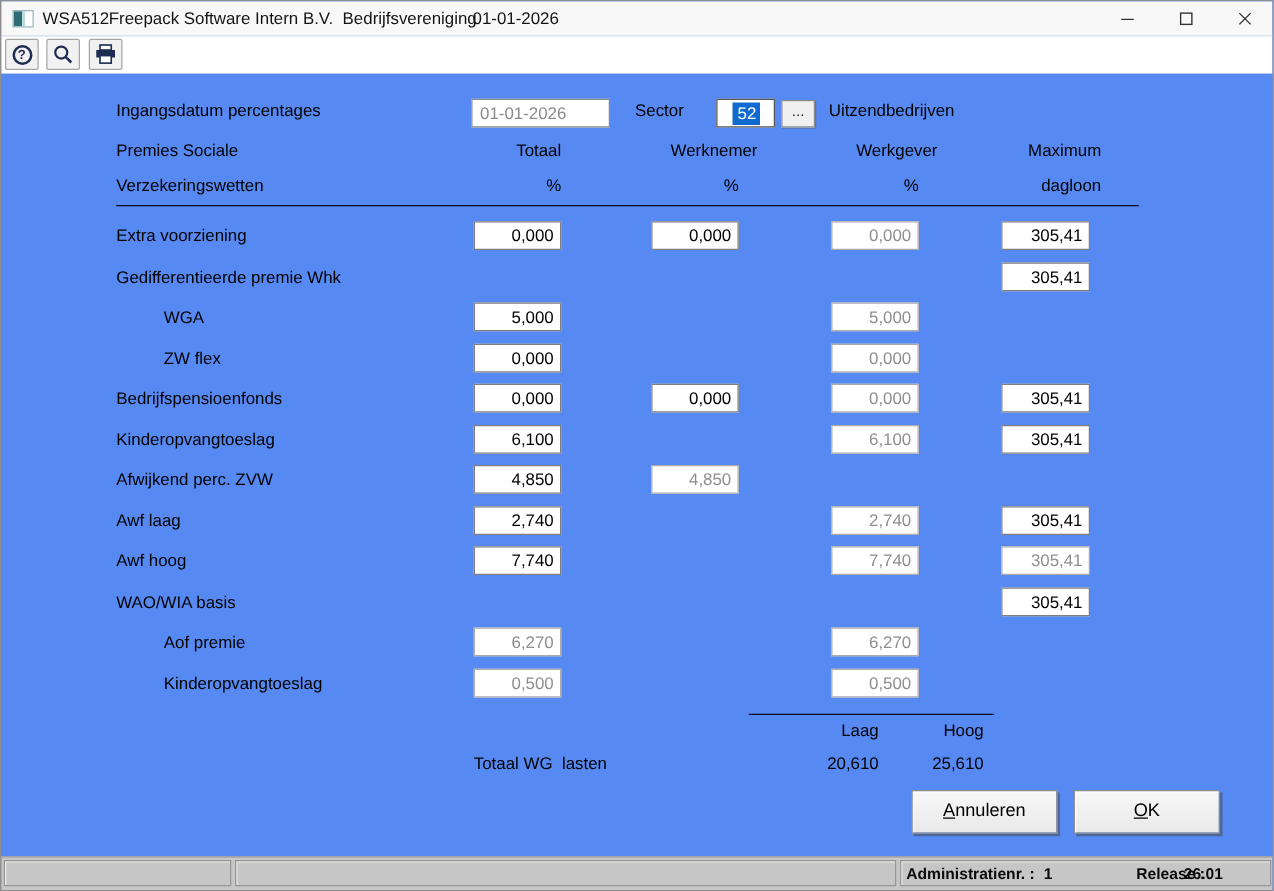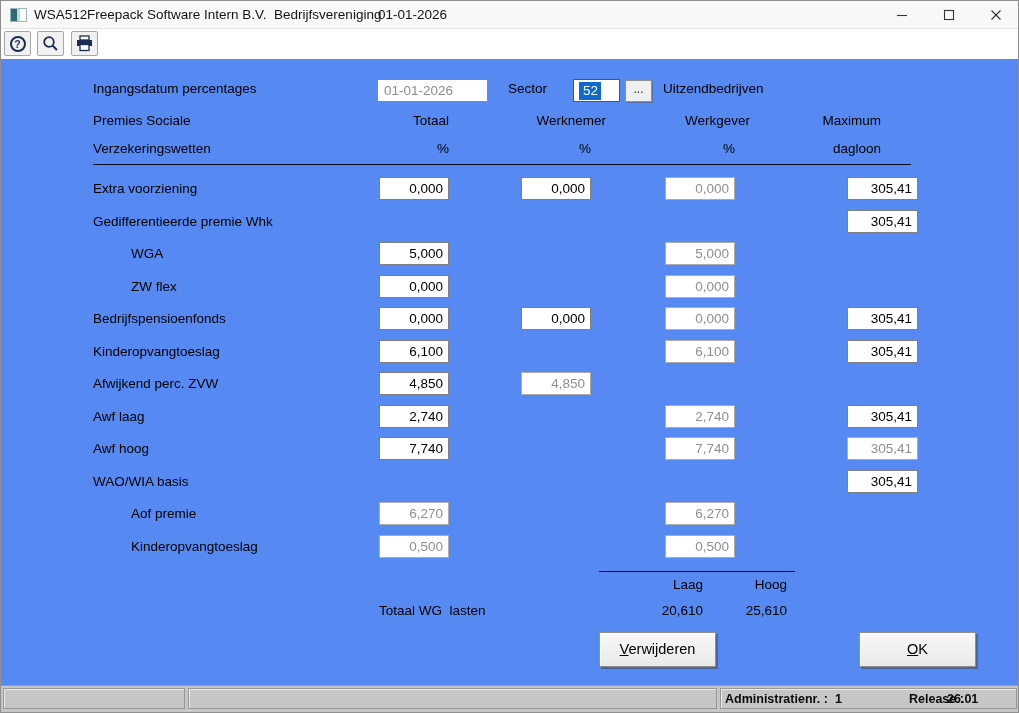--- a/index.html
+++ b/index.html
@@ -23,35 +23,35 @@
   .tool-btn{position:absolute;top:2px;width:27px;height:25px;box-sizing:border-box;background:#f1f1f1;border:1px solid #a6a6a6;border-radius:2px;display:flex;align-items:center;justify-content:center;}
   .tb-help{left:3px;} .tb-search{left:36px;} .tb-print{left:70px;}
   .icon-help{width:16px;height:16px;box-sizing:border-box;border:2px solid #1d2c52;border-radius:50%;display:flex;align-items:center;justify-content:center;font-size:10.5px;font-weight:bold;color:#1d2c52;}
   
   .main{position:absolute;top:58px;left:0;width:100%;height:628px;background:#5689f2;}
   .lbl{position:absolute;font-size:13.5px;color:#000;white-space:pre;}
   .hdr-center{position:absolute;font-size:13.5px;color:#000;text-align:right;}
   .field{position:absolute;box-sizing:border-box;height:23px;background:#fff;border:1px solid #8a8a8a;font-family:inherit;font-size:13.5px;padding:0 4px;color:#000;}
   .date-field{left:376px;top:20px;width:111px;color:#8c8c8c;padding-left:6px;}
   .sector-field{left:572px;top:20px;width:47px;border:1px solid #555;display:flex;align-items:center;}
-  .sector-sel{background:#0f6ad0;color:#fff;font-size:13.5px;padding:1px 3px 2px 4px;margin-left:1px;}
+  .sector-sel{background:#0f6ad0;color:#fff;font-size:13.5px;padding:1px 3px 2px 4px;margin-left:8px;}
   .browse-btn{position:absolute;left:624px;top:21px;width:27px;height:22px;box-sizing:border-box;background:#f0f0f0;border:1px solid #8f8f8f;box-shadow:1px 1px 0 rgba(90,90,90,.45);font-size:12px;text-align:center;line-height:16px;color:#222;}
   .hdr-line{position:absolute;left:92px;top:105px;width:818px;height:1px;background:#0c0c1e;}
   .tot-line{position:absolute;left:598px;top:512px;width:196px;height:1px;background:#0c0c1e;}
   
   .rows{position:absolute;left:92px;top:118px;width:794px;}
   .row{position:relative;height:32.5px;}
   .rlabel{position:absolute;left:0;top:4px;font-size:13.5px;white-space:pre;}
   .row.indent .rlabel{left:38px;}
   .pct{position:absolute;top:0;height:23px;box-sizing:border-box;background:#fff;border:1px solid #7f7f7f;font-family:inherit;font-size:13.5px;text-align:right;padding:0 5px;color:#000;}
   .pct.disabled{color:#8f8f8f;border-color:#ababab;}
   .col-totaal{left:286px;width:70px;}
   .col-werknemer{left:428px;width:70px;}
   .col-werkgever{left:572px;width:70px;}
-  .col-maximum{left:754px;width:71px;}
+  .col-maximum{left:708px;width:71px;}
   
   .action-btn{position:absolute;top:573px;width:117px;height:35px;box-sizing:border-box;background:linear-gradient(#f8f8f8,#e9e9e9);border:1px solid #8f8f8f;box-shadow:inset 1px 1px 0 #ffffff,2px 2px 0 rgba(75,75,75,.55);font-size:14.5px;text-align:center;line-height:33px;color:#000;cursor:default;}
   .action-btn::first-letter{text-decoration:underline;}
   .ab-0{left:598px;} .ab-1{left:728px;} .ab-2{left:858px;text-align:center;}
   
   .statusbar{position:absolute;bottom:0;left:0;width:100%;height:27px;background:#c6c6c6;border-top:1px solid #9a9a9a;box-sizing:border-box;}
   .sb-panel{position:absolute;top:2px;height:21px;box-sizing:border-box;background:#c6c6c6;border:1px solid #979797;box-shadow:inset 1px 1px 0 rgba(255,255,255,.65);}
   .sb-left{left:2px;width:182px;}
   .sb-mid{left:187px;width:529px;}
   .sb-right{left:719px;width:297px;font-weight:bold;}
@@ -195,21 +195,21 @@
         </div>
       </div>
 
     <div class="tot-line"></div>
     <span class="hdr-center" style="left:628px;top:518px;width:74px;">Laag</span>
     <span class="hdr-center" style="left:712px;top:518px;width:74px;">Hoog</span>
     <span class="lbl" style="left:378px;top:544px;">Totaal WG  lasten</span>
     <span class="hdr-center" style="left:628px;top:544px;width:74px;">20,610</span>
     <span class="hdr-center" style="left:712px;top:544px;width:74px;">25,610</span>
 
-    <div class="action-btn ab-0">Verwijderen</div>
+    <div class="action-btn ab-1">Annuleren</div>
     <div class="action-btn ab-2">OK</div>
   </div>
 
   <div class="statusbar">
     <div class="sb-panel sb-left"></div>
     <div class="sb-panel sb-mid"></div>
     <div class="sb-panel sb-right">
       <span class="sb-text" style="left:4px;">Administratienr. :</span>
       <span class="sb-text" style="left:114px;">1</span>
       <span class="sb-text" style="left:164px;margin-left:24px;">Release :</span>

